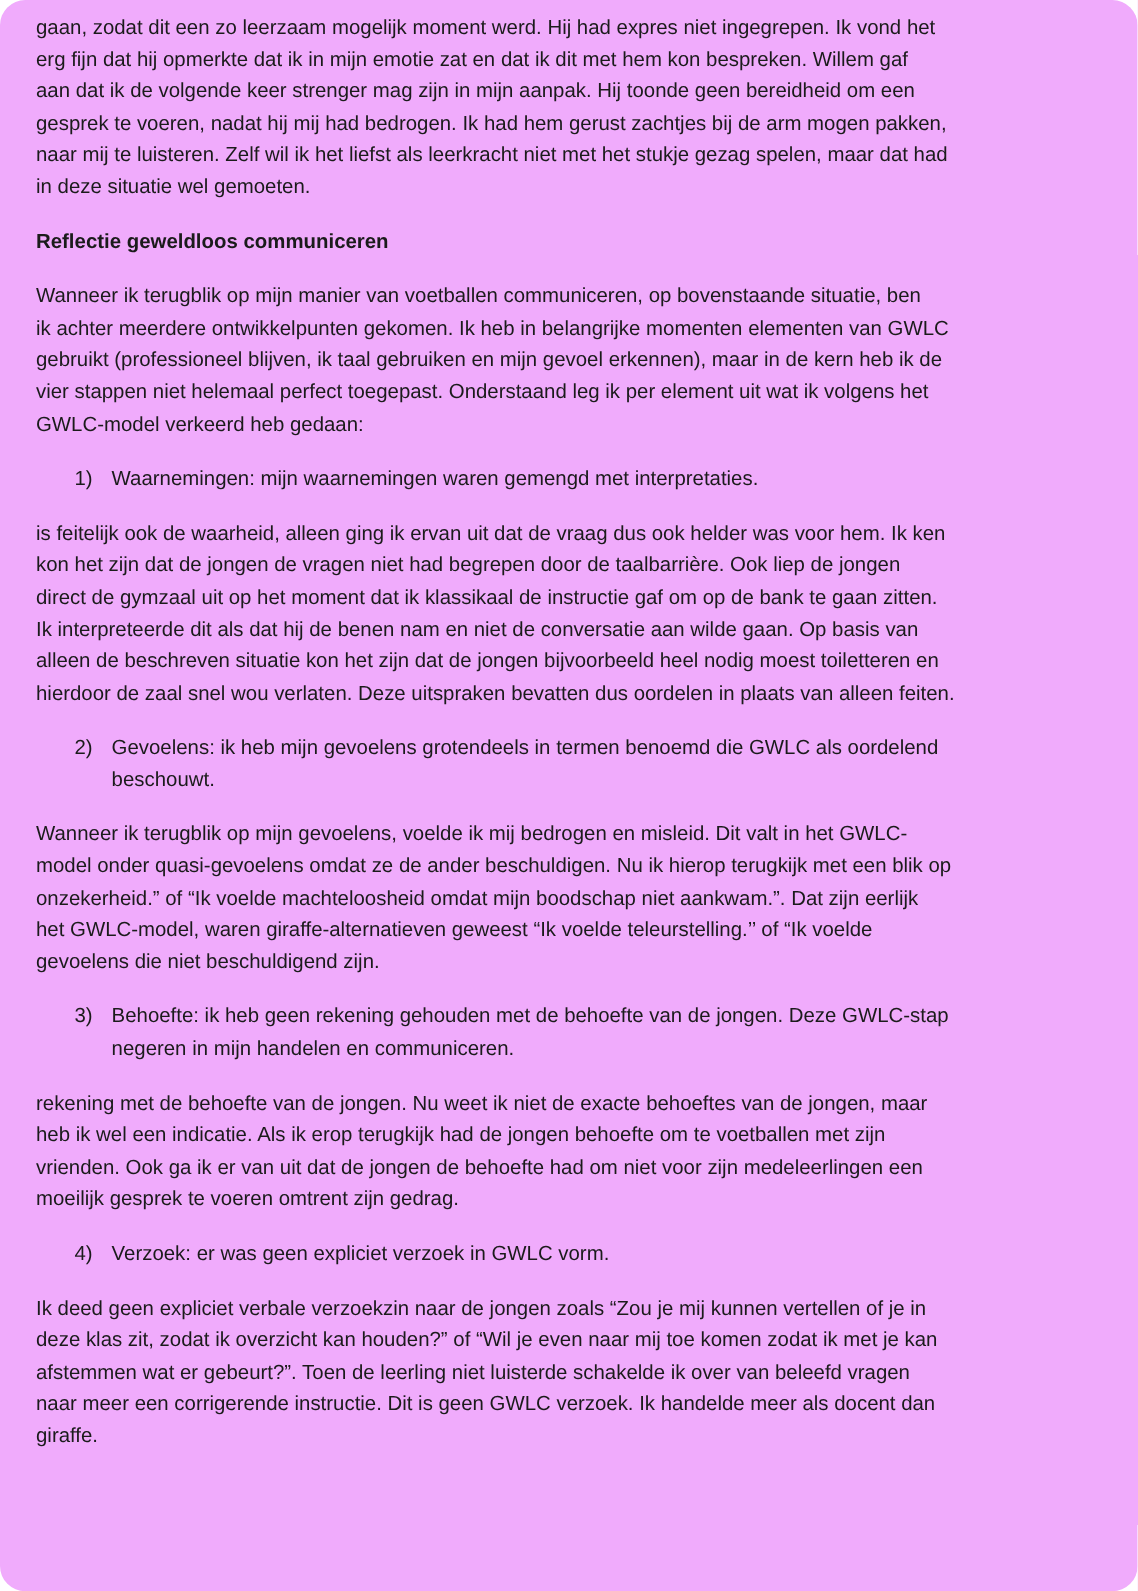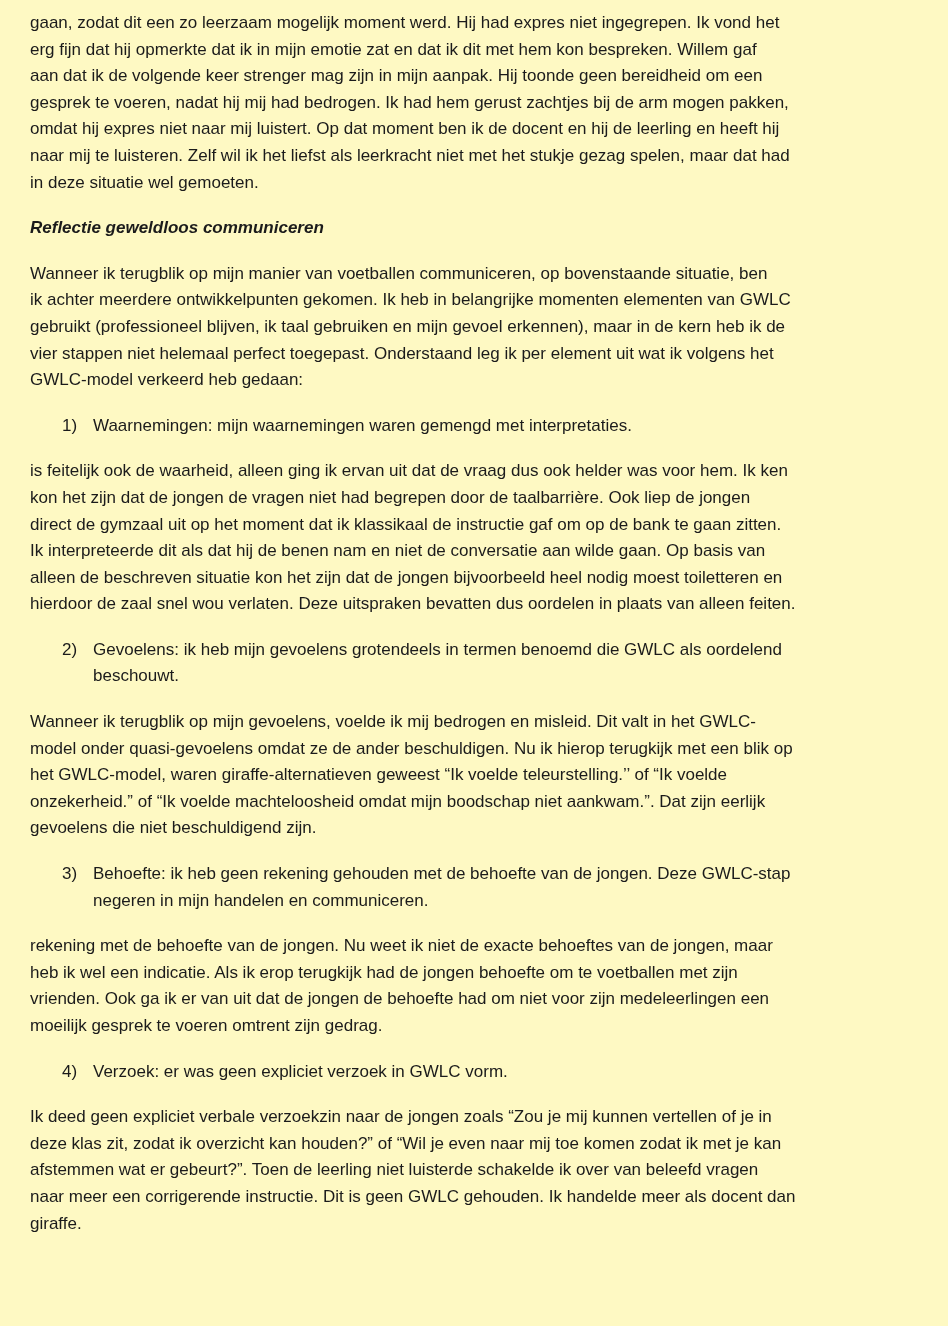--- a/index.html
+++ b/index.html
@@ -12,34 +12,34 @@
     height: 1326px;
     overflow: hidden;
     font-family: "Liberation Sans", sans-serif;
     color: #1b1b1b;
   }
   .page {
     box-sizing: border-box;
     width: 948px;
     height: 1326px;
     padding: 10px 24px 0 30px;
-    background: #fef9c3;
+    background: #f0abfc;
+    border-radius: 21px;
   }
   .paragraph, .list-item {
     margin: 0 0 19px 0;
     padding: 0;
   }
   .heading {
     margin: 0 0 19px 0;
     padding: 0;
     font-size: 17px;
     line-height: 26.6px;
     font-weight: bold;
     white-space: pre;
-    font-style: italic;
   }
   .line {
     font-size: 17px;
     line-height: 26.6px;
     white-space: pre;
   }
   .list-item {
     position: relative;
     padding-left: 63px;
   }
@@ -54,21 +54,20 @@
 </head>
 <body>
 
 <div class="page">
   <main>
       <div class="paragraph">
         <div class="line">gaan, zodat dit een zo leerzaam mogelijk moment werd. Hij had expres niet ingegrepen. Ik vond het</div>
         <div class="line">erg fijn dat hij opmerkte dat ik in mijn emotie zat en dat ik dit met hem kon bespreken. Willem gaf</div>
         <div class="line">aan dat ik de volgende keer strenger mag zijn in mijn aanpak. Hij toonde geen bereidheid om een</div>
         <div class="line">gesprek te voeren, nadat hij mij had bedrogen. Ik had hem gerust zachtjes bij de arm mogen pakken,</div>
-        <div class="line">omdat hij expres niet naar mij luistert. Op dat moment ben ik de docent en hij de leerling en heeft hij</div>
         <div class="line">naar mij te luisteren. Zelf wil ik het liefst als leerkracht niet met het stukje gezag spelen, maar dat had</div>
         <div class="line">in deze situatie wel gemoeten.</div>
       </div>
       <h2 class="heading">Reflectie geweldloos communiceren</h2>
       <div class="paragraph">
         <div class="line">Wanneer ik terugblik op mijn manier van voetballen communiceren, op bovenstaande situatie, ben</div>
         <div class="line">ik achter meerdere ontwikkelpunten gekomen. Ik heb in belangrijke momenten elementen van GWLC</div>
         <div class="line">gebruikt (professioneel blijven, ik taal gebruiken en mijn gevoel erkennen), maar in de kern heb ik de</div>
         <div class="line">vier stappen niet helemaal perfect toegepast. Onderstaand leg ik per element uit wat ik volgens het</div>
         <div class="line">GWLC-model verkeerd heb gedaan:</div>
@@ -86,22 +85,22 @@
         <div class="line">hierdoor de zaal snel wou verlaten. Deze uitspraken bevatten dus oordelen in plaats van alleen feiten.</div>
       </div>
       <div class="list-item">
         <span class="list-num">2)</span>
         <div class="line">Gevoelens: ik heb mijn gevoelens grotendeels in termen benoemd die GWLC als oordelend</div>
         <div class="line">beschouwt.</div>
       </div>
       <div class="paragraph">
         <div class="line">Wanneer ik terugblik op mijn gevoelens, voelde ik mij bedrogen en misleid. Dit valt in het GWLC-</div>
         <div class="line">model onder quasi-gevoelens omdat ze de ander beschuldigen. Nu ik hierop terugkijk met een blik op</div>
+        <div class="line">onzekerheid.” of “Ik voelde machteloosheid omdat mijn boodschap niet aankwam.”. Dat zijn eerlijk</div>
         <div class="line">het GWLC-model, waren giraffe-alternatieven geweest “Ik voelde teleurstelling.’’ of “Ik voelde</div>
-        <div class="line">onzekerheid.” of “Ik voelde machteloosheid omdat mijn boodschap niet aankwam.”. Dat zijn eerlijk</div>
         <div class="line">gevoelens die niet beschuldigend zijn.</div>
       </div>
       <div class="list-item">
         <span class="list-num">3)</span>
         <div class="line">Behoefte: ik heb geen rekening gehouden met de behoefte van de jongen. Deze GWLC-stap</div>
         <div class="line">negeren in mijn handelen en communiceren.</div>
       </div>
       <div class="paragraph">
         <div class="line">rekening met de behoefte van de jongen. Nu weet ik niet de exacte behoeftes van de jongen, maar</div>
         <div class="line">heb ik wel een indicatie. Als ik erop terugkijk had de jongen behoefte om te voetballen met zijn</div>
@@ -109,17 +108,17 @@
         <div class="line">moeilijk gesprek te voeren omtrent zijn gedrag.</div>
       </div>
       <div class="list-item">
         <span class="list-num">4)</span>
         <div class="line">Verzoek: er was geen expliciet verzoek in GWLC vorm.</div>
       </div>
       <div class="paragraph">
         <div class="line">Ik deed geen expliciet verbale verzoekzin naar de jongen zoals “Zou je mij kunnen vertellen of je in</div>
         <div class="line">deze klas zit, zodat ik overzicht kan houden?” of “Wil je even naar mij toe komen zodat ik met je kan</div>
         <div class="line">afstemmen wat er gebeurt?”. Toen de leerling niet luisterde schakelde ik over van beleefd vragen</div>
-        <div class="line">naar meer een corrigerende instructie. Dit is geen GWLC gehouden. Ik handelde meer als docent dan</div>
+        <div class="line">naar meer een corrigerende instructie. Dit is geen GWLC verzoek. Ik handelde meer als docent dan</div>
         <div class="line">giraffe.</div>
       </div>
     </main>
 </div>
 
 </body></html>

